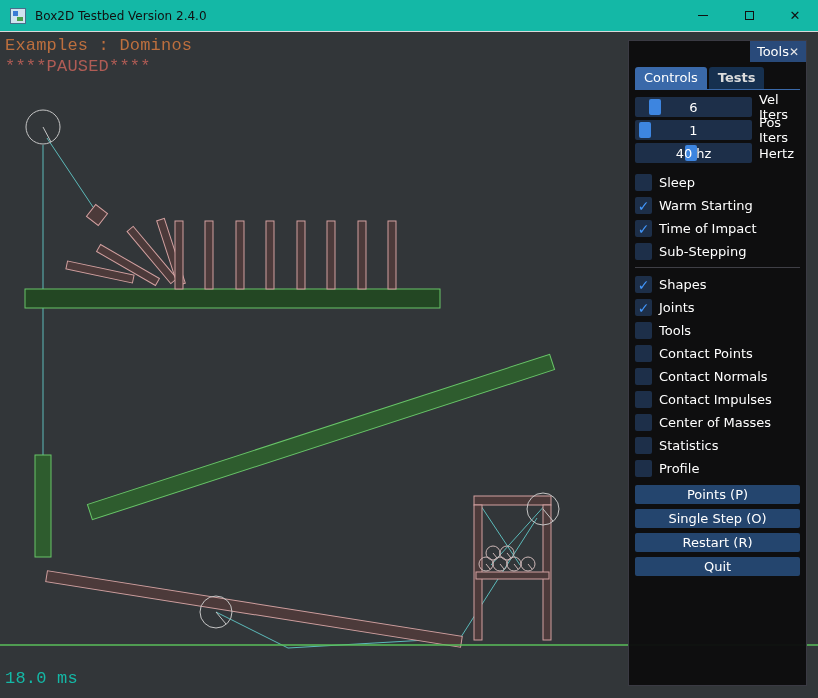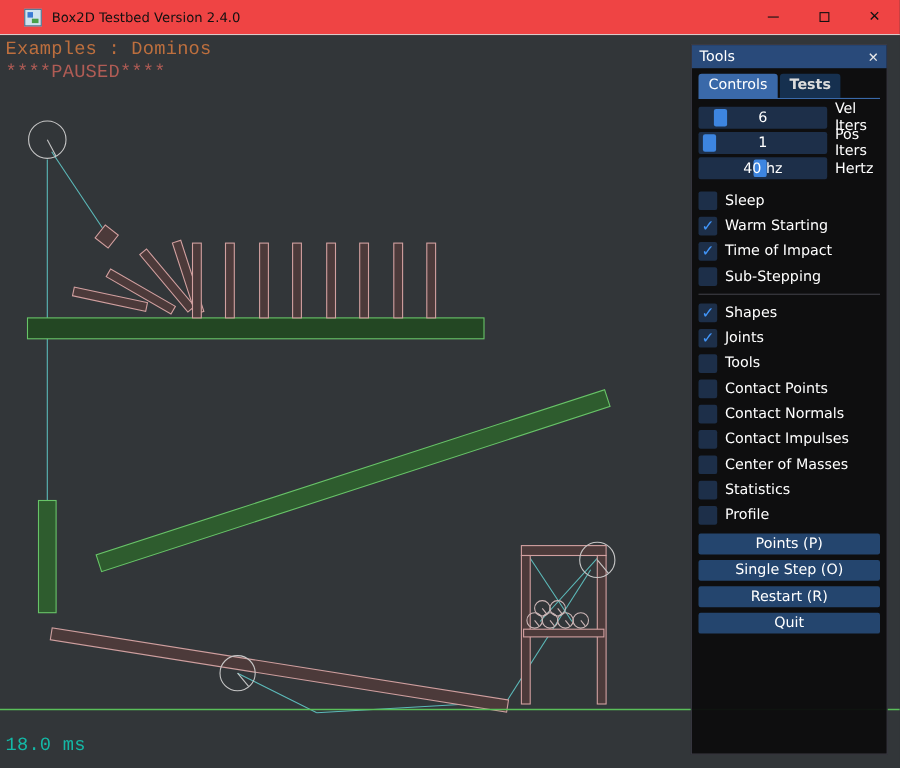--- a/index.html
+++ b/index.html
@@ -1,21 +1,21 @@
 <!DOCTYPE html>
 <html><head>
 <meta charset="utf-8">
 <style>
   html,body{margin:0;padding:0;}
   body{width:818px;height:698px;position:relative;overflow:hidden;
        background:#323639;font-family:"DejaVu Sans","Liberation Sans",sans-serif;}
 
   
-  .titlebar{position:absolute;top:0;left:0;width:818px;height:32px;background:#ef4444;
-            display:flex;align-items:center;box-sizing:border-box;border-bottom:1px solid #d9d9d9;padding-left:12px;}
+  .titlebar{position:absolute;top:0;left:0;width:818px;height:32px;background:#14b8a6;
+            display:flex;align-items:center;box-sizing:border-box;border-bottom:1px solid #d9d9d9;}
   .app-icon{width:16px;height:16px;margin-left:10px;position:relative;background:#cfe3ef;border:1px solid #4a6e8a;box-sizing:border-box;}
   .app-icon::after{content:"";position:absolute;left:2px;top:2px;width:5px;height:5px;background:#3b7bd4;}
   .app-icon::before{content:"";position:absolute;right:2px;bottom:2px;width:6px;height:4px;background:#4aa04a;}
   .title-text{font-size:12px;color:#111;margin-left:9px;}
   .win-btns{margin-left:auto;display:flex;height:32px;}
   .win-btn{width:46px;height:32px;display:flex;align-items:center;justify-content:center;color:#111;font-size:12px;}
   .glyph-min{width:10px;height:1px;background:#111;}
   .glyph-max{width:9px;height:9px;border:1px solid #111;box-sizing:border-box;}
   .glyph-close{font-size:13px;line-height:1;}
 
@@ -23,21 +23,21 @@
   .canvas{position:absolute;top:32px;left:0;width:818px;height:666px;background:#323639;}
   .canvas svg{position:absolute;left:0;top:0;}
   .hud{position:absolute;font-size:17px;letter-spacing:0.2px;font-family:Liberation Mono, monospace;}
   .hud-example{left:5px;top:4px;color:#bd6f3e;}
   .hud-paused{left:5px;top:25px;color:#b05c55;}
   .hud-ms{left:5px;top:637px;color:#14b8a6;}
 
   
   .panel{position:absolute;left:628px;top:40px;width:179px;height:646px;
          background:rgba(12,12,14,0.96);border:1px solid rgba(120,120,140,0.42);
-         box-sizing:border-box;display:flex;flex-direction:column;color:#fff;}
+         box-sizing:border-box;display:flex;flex-direction:column;color:#fff;align-items:flex-end;}
   .panel-title{height:21px;background:#294a7a;display:flex;align-items:center;
                padding:0 7px;font-size:13px;flex:0 0 auto;}
   .panel-close{margin-left:auto;font-size:12px;color:#e8e8e8;cursor:default;line-height:1;}
   .panel-body{padding:5px 6px 16px 6px;flex:1;display:flex;flex-direction:column;}
 
   .tabbar{display:flex;gap:2px;border-bottom:1px solid #3a69a9;margin-bottom:7px;flex:0 0 auto;}
   .tab{padding:3px 9px 4px;font-size:13px;border-radius:3px 3px 0 0;}
   .tab.active{background:#3a69a9;color:#fff;}
   .tab.inactive{background:#16304f;color:#dcdcdc;font-weight:bold;}
 

